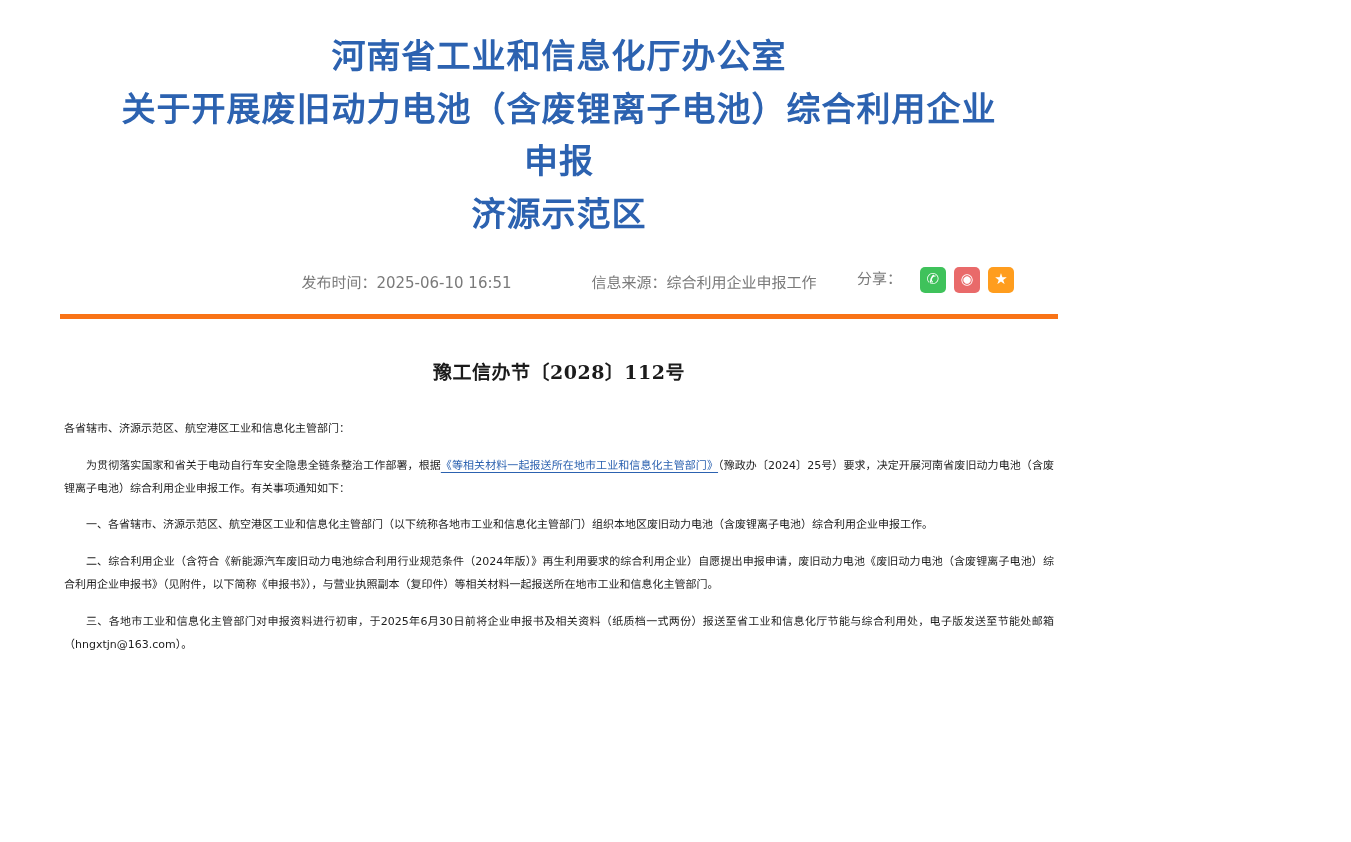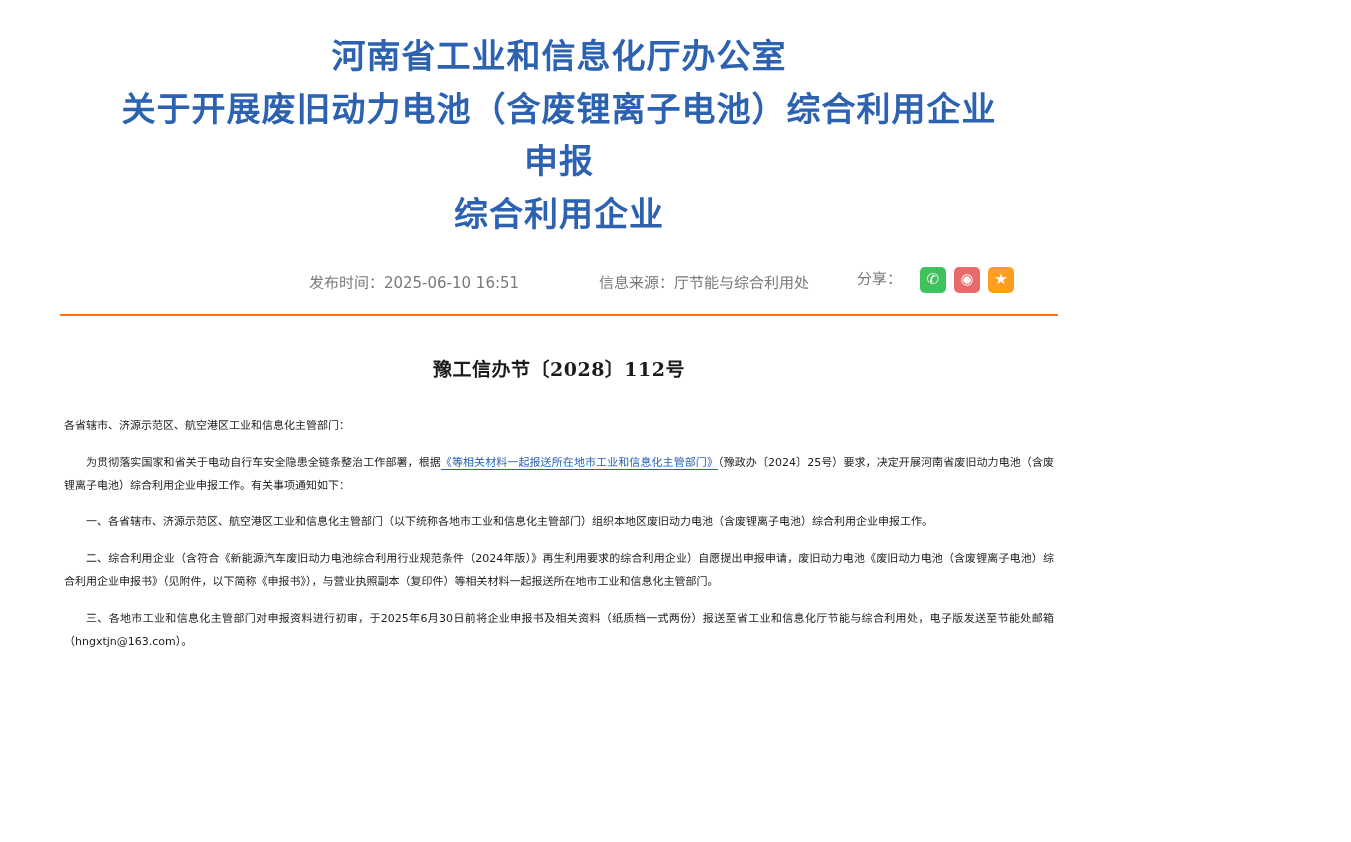--- a/index.html
+++ b/index.html
@@ -33,21 +33,21 @@
     letter-spacing: 1px;
     margin: 0;
   }
   .meta-bar {
     margin-top: 30px;
     display: flex;
     align-items: center;
     justify-content: center;
     position: relative;
     padding: 0 60px 22px 60px;
-    border-bottom: 2px solid #f97316;
+    border-bottom: 5px solid #f97316;
     margin-left: 60px;
     margin-right: 60px;
     gap: 32px;
   }
   .meta-item {
     color: #7a7a7a;
     font-size: 15px;
     margin: 0 24px;
     white-space: nowrap;
   }
@@ -113,30 +113,30 @@
 </style>
 </head>
 <body>
 
 <div class="page">
 
   <div class="title-block">
     <h1 class="doc-title">
       <span>河南省工业和信息化厅办公室</span><br>
       <span>关于开展废旧动力电池（含废锂离子电池）综合利用企业申报</span><br>
-      <span>综合利用企业</span>
+      <span>济源示范区</span>
     </h1>
   </div>
 
   <div class="meta-bar">
     <span class="meta-item">
       <span>发布时间：</span><span>2025-06-10 16:51</span>
     </span>
     <span class="meta-item">
-      <span>信息来源：</span><span>厅节能与综合利用处</span>
+      <span>信息来源：</span><span>综合利用企业申报工作</span>
     </span>
 
     <div class="share-wrap">
       <span class="share-label">分享：</span>
       <span class="share-icon share-wechat">✆</span>
       <span class="share-icon share-weibo">◉</span>
       <span class="share-icon share-star">★</span>
     </div>
   </div>
 

